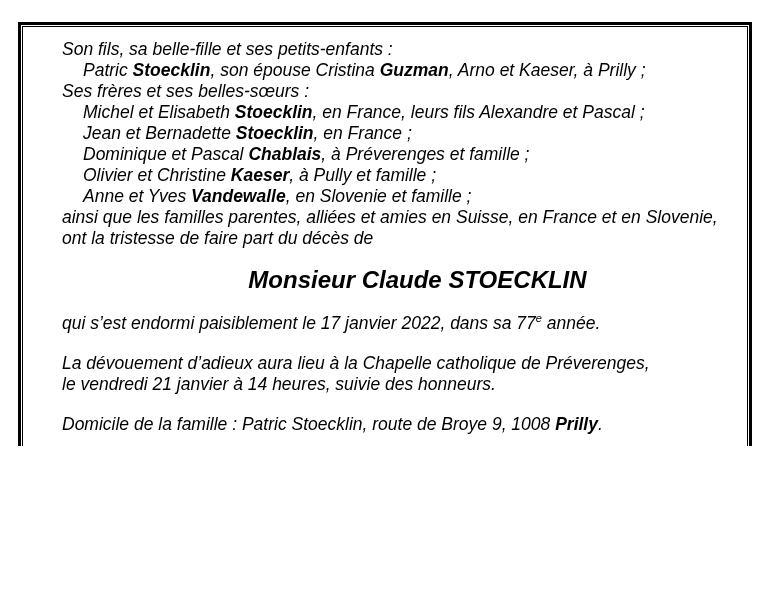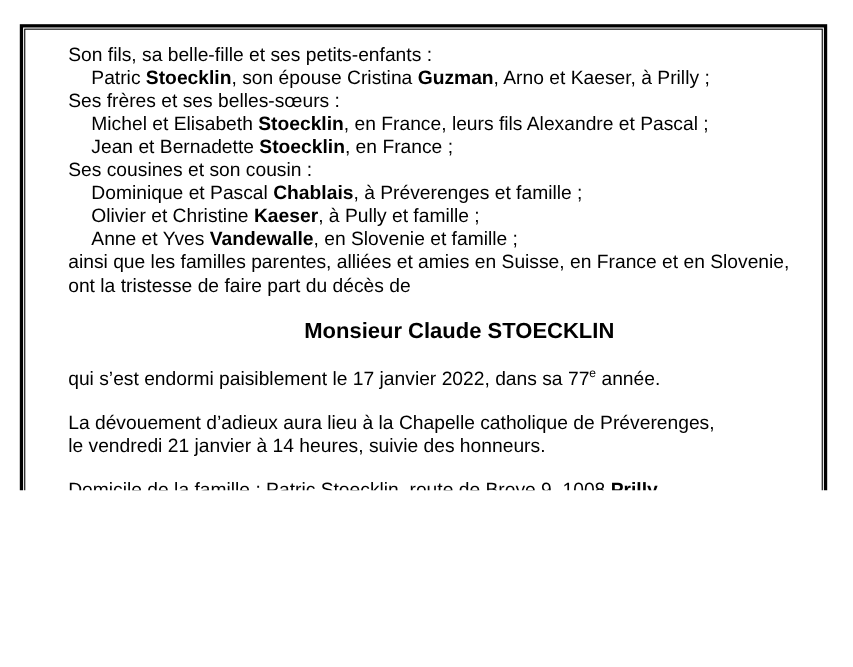--- a/index.html
+++ b/index.html
@@ -8,20 +8,21 @@
     background: #ffffff;
   }
   .sheet {
     position: relative;
     width: 775px;
     height: 446px;
     background: #ffffff;
     font-family: "Liberation Sans", sans-serif;
     color: #000000;
     overflow: hidden;
+    font-style: italic;
   }
   .frame-outer {
     position: absolute;
     left: 18px;
     top: 22px;
     width: 734px;
     height: 556px;
     border: 3px solid #000000;
     box-sizing: border-box;
     background: #ffffff;
@@ -48,21 +49,21 @@
   .bold {
     font-weight: bold;
   }
   sup {
     font-size: 11px;
     line-height: 0;
     vertical-align: super;
   }
   .title {
     margin: 17px 0 0 50px;
-    font-size: 20px;
+    font-size: 24px;
     line-height: 28px;
     font-weight: bold;
     text-align: center;
     white-space: nowrap;
   }
   .paragraph {
     margin-top: 19px;
   }
 </style>
 </head>
@@ -71,21 +72,20 @@
 <div class="sheet">
   <div class="frame-outer">
     <div class="frame-inner">
       <div class="content">
         <div>
             <div class="text-line"><span>Son fils, sa belle-fille et ses petits-enfants :</span></div>
             <div class="text-line indented"><span>Patric </span><span class="bold">Stoecklin</span><span>, son épouse Cristina </span><span class="bold">Guzman</span><span>, Arno et Kaeser, à Prilly ;</span></div>
             <div class="text-line"><span>Ses frères et ses belles-sœurs :</span></div>
             <div class="text-line indented"><span>Michel et Elisabeth </span><span class="bold">Stoecklin</span><span>, en France, leurs fils Alexandre et Pascal ;</span></div>
             <div class="text-line indented"><span>Jean et Bernadette </span><span class="bold">Stoecklin</span><span>, en France ;</span></div>
-            <div class="text-line"><span>Ses cousines et son cousin :</span></div>
             <div class="text-line indented"><span>Dominique et Pascal </span><span class="bold">Chablais</span><span>, à Préverenges et famille ;</span></div>
             <div class="text-line indented"><span>Olivier et Christine </span><span class="bold">Kaeser</span><span>, à Pully et famille ;</span></div>
             <div class="text-line indented"><span>Anne et Yves </span><span class="bold">Vandewalle</span><span>, en Slovenie et famille ;</span></div>
             <div class="text-line"><span>ainsi que les familles parentes, alliées et amies en Suisse, en France et en Slovenie,</span></div>
             <div class="text-line"><span>ont la tristesse de faire part du décès de</span></div>
           </div>
         <div class="title">Monsieur Claude STOECKLIN</div>
         <div>
             <div class="paragraph">
               <div class="text-line"><span>qui s’est endormi paisiblement le 17 janvier 2022, dans sa 77</span><sup>e</sup><span> année.</span></div>

